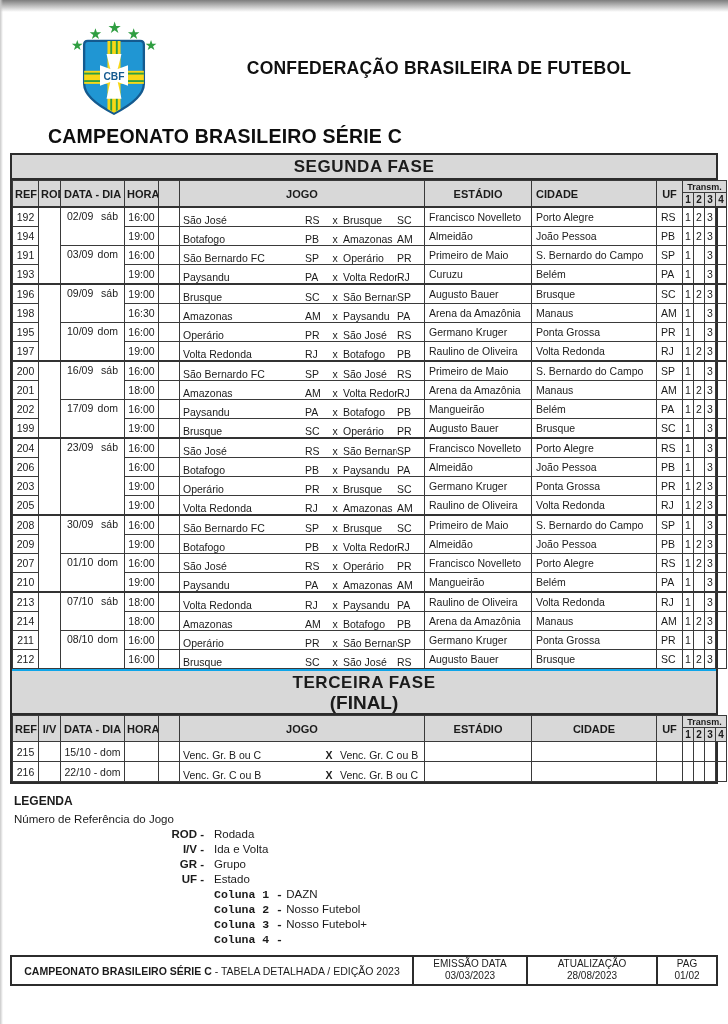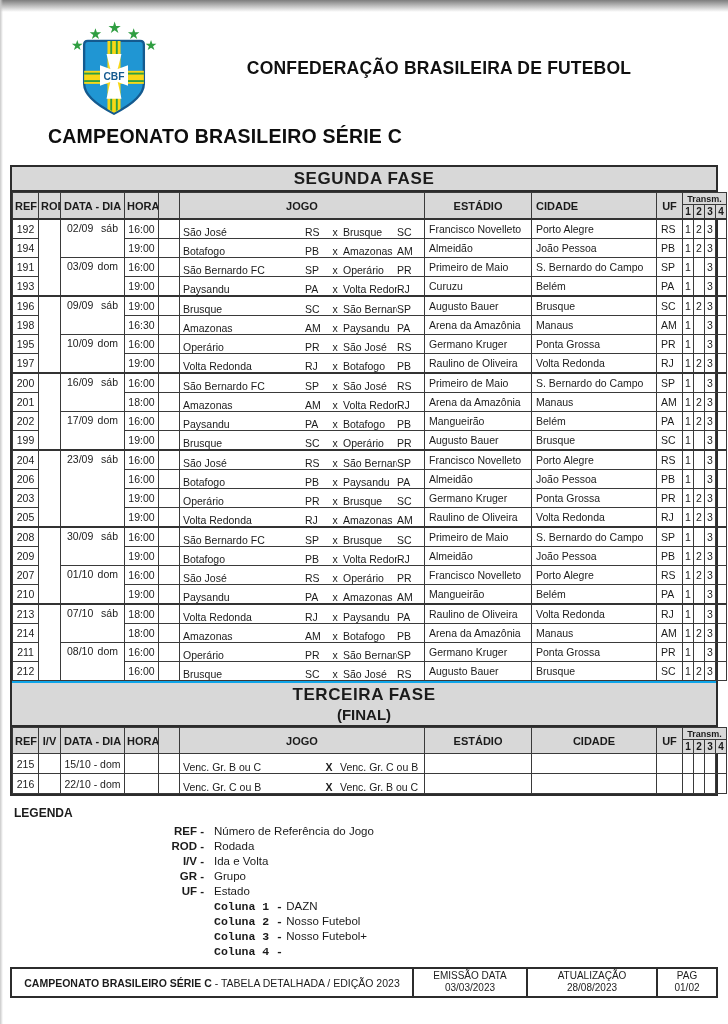--- a/index.html
+++ b/index.html
@@ -13,24 +13,24 @@
   
   .hdr{display:flex;align-items:center;padding:14px 20px 0 58px;height:108px;}
   .crest{width:112px;height:104px;flex:0 0 auto;}
   .org-title{flex:1;text-align:center;font-weight:bold;font-size:17.5px;letter-spacing:.2px;color:#101010;}
 
   .doc-title{margin:2px 0 0 48px;line-height:25px;color:#0e0e0e;}
   .doc-title .l1{font-weight:bold;font-size:19.5px;letter-spacing:.2px;}
   .doc-title .l2{font-weight:bold;font-size:18.5px;letter-spacing:.2px;}
 
   
-  .twrap{margin:16px 10px 0 10px;border:2px solid #2c2c2c;}
+  .twrap{margin:4px 10px 0 10px;border:2px solid #2c2c2c;}
   .phase-band{background:#d8d8d8;text-align:center;font-weight:bold;border-bottom:2px solid #2c2c2c;}
   .phase-band .pt{font-size:17px;letter-spacing:.6px;line-height:23px;}
-  .phase-band .ps{font-size:15px;line-height:18px;padding-bottom:1px;}
+  .phase-band .ps{font-size:19px;line-height:18px;padding-bottom:1px;}
   .phase-band.mid{border-top:2px solid #0ea5e9;}
 
   table{width:100%;border-collapse:collapse;table-layout:fixed;}
   col.c-ref{width:26px}col.c-rod{width:22px}col.c-data{width:64px}col.c-hora{width:34px}
   col.c-gr{width:21px}col.c-jogo{width:245px}col.c-est{width:107px}col.c-cid{width:125px}
   col.c-uf{width:26px}col.c-t{width:11px}
   th,td{border:1px solid #3a3a3a;font-size:10.5px;padding:0 2px;height:18px;
         white-space:nowrap;overflow:hidden;}
   thead th{background:#d8d8d8;font-weight:bold;font-size:11px;text-align:center;}
   thead th.th-left{text-align:left;padding-left:4px;}
@@ -808,21 +808,20 @@
             <td class="a-c"></td>
             <td class="a-c"></td>
           </tr>
         </tbody>
     </table>
   </div>
 
   <div class="legend">
     <div class="ltitle">LEGENDA</div>
     <div class="lrow">
-        <span class="lkey">REF -</span>
         <span class="lval">Número de Referência do Jogo</span>
       </div>
     <div class="lrow">
         <span class="lkey">ROD -</span>
         <span class="lval">Rodada</span>
       </div>
     <div class="lrow">
         <span class="lkey">I/V -</span>
         <span class="lval">Ida e Volta</span>
       </div>

